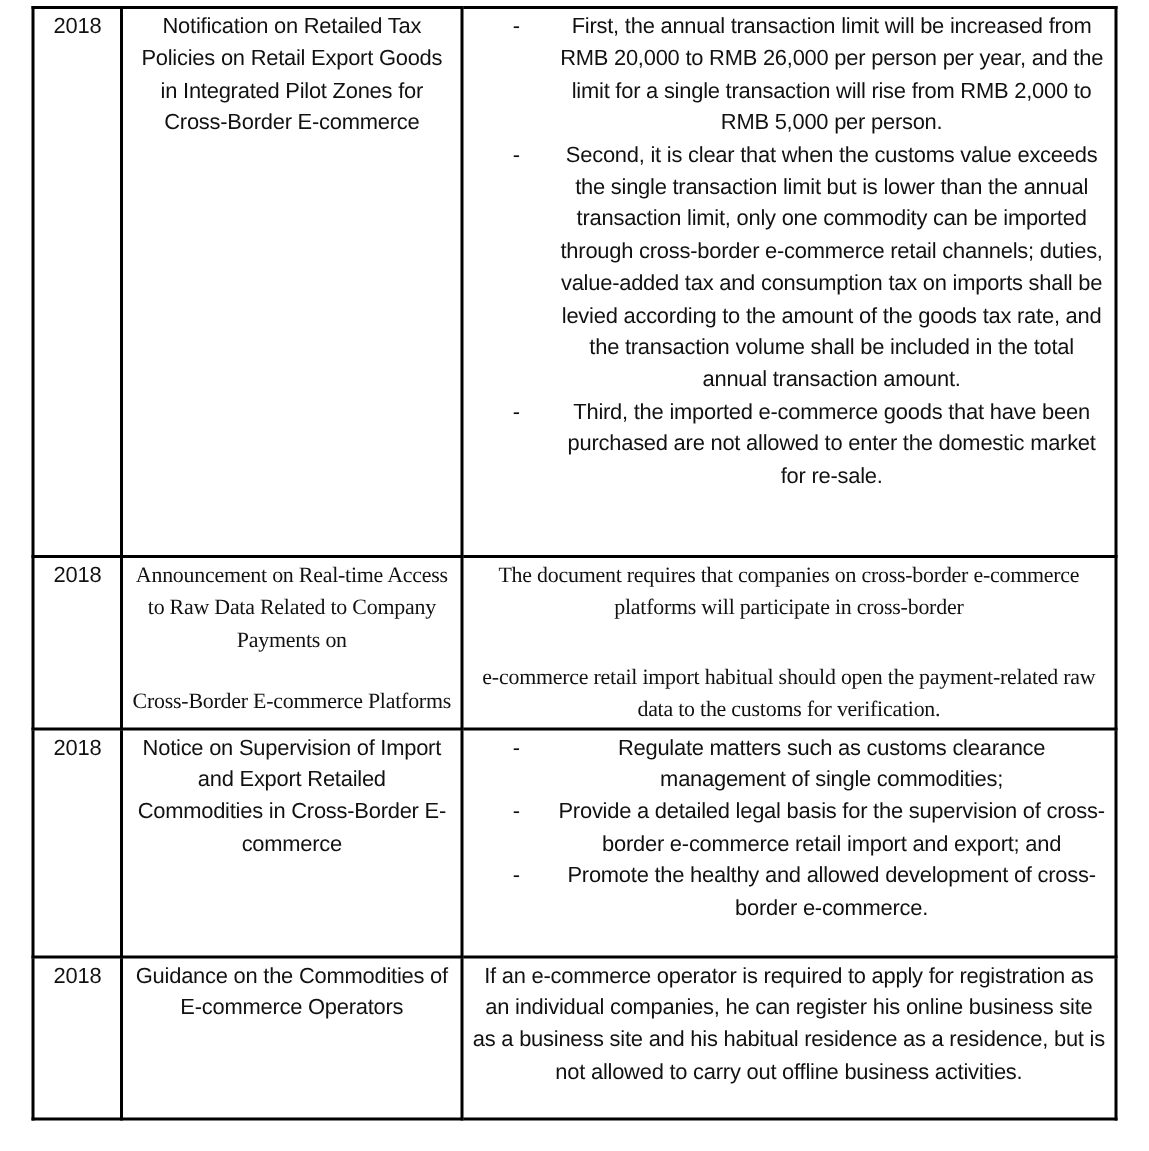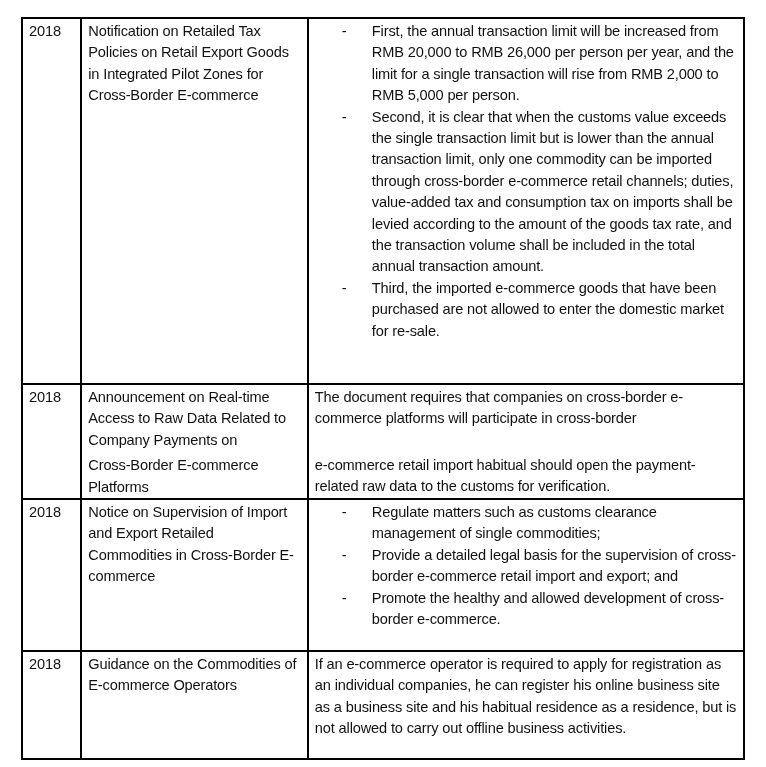--- a/index.html
+++ b/index.html
@@ -11,24 +11,25 @@
       width: 766px;
       height: 767px;
       overflow: hidden;
       position: relative;
       font-family: "Liberation Sans", sans-serif;
       color: #111111;
     }
     .table {
       position: absolute;
       left: 21px;
-      top: 17px;
+      top: 4px;
       width: 724px;
       border-collapse: collapse;
       table-layout: fixed;
+      text-align: center;
     }
     .table td {
       border: 2px solid #000000;
       vertical-align: top;
       font-size: 14.6px;
       line-height: 21.4px;
       padding: 2px 6px 0 6px;
       letter-spacing: -0.15px;
     }
     .col-year { width: 56px; }
@@ -47,21 +48,21 @@
     ul.dash li {
       position: relative;
       padding-left: 57px;
     }
     ul.dash li .dash-mark {
       position: absolute;
       left: 27px;
       top: 0;
     }
     .gap { display: block; height: 21px; }
-    .para-split { display: block; }
+    .para-split { display: block; font-family: Liberation Serif, serif; }
   </style>
 </head>
 <body>
 
 <table class="table">
   <colgroup>
     <col class="col-year">
     <col class="col-title">
     <col class="col-desc">
   </colgroup>
@@ -84,21 +85,21 @@
             <span>Third, the imported e-commerce goods that have been purchased are not allowed to enter the domestic market for re-sale.</span>
           </li>
         </ul>
       </td>
     </tr>
 
     <tr class="row-2 cond">
       <td class="cond">2018</td>
       <td class="cond">
         <span class="para-split">Announcement on Real-time Access to Raw Data Related to Company Payments on</span>
-        <span class="para-split" style="margin-top:4px">Cross-Border E-commerce Platforms</span>
+        <span class="para-split" style="margin-top:20px">Cross-Border E-commerce Platforms</span>
       </td>
       <td class="cond">
         <span class="para-split">The document requires that companies on cross-border e-commerce platforms will participate in cross-border</span>
         <span class="gap" style="height:25px"></span>
         <span class="para-split">e-commerce retail import habitual should open the payment-related raw data to the customs for verification.</span>
       </td>
     </tr>
 
     <tr class="row-3">
       <td class="cond">2018</td>

